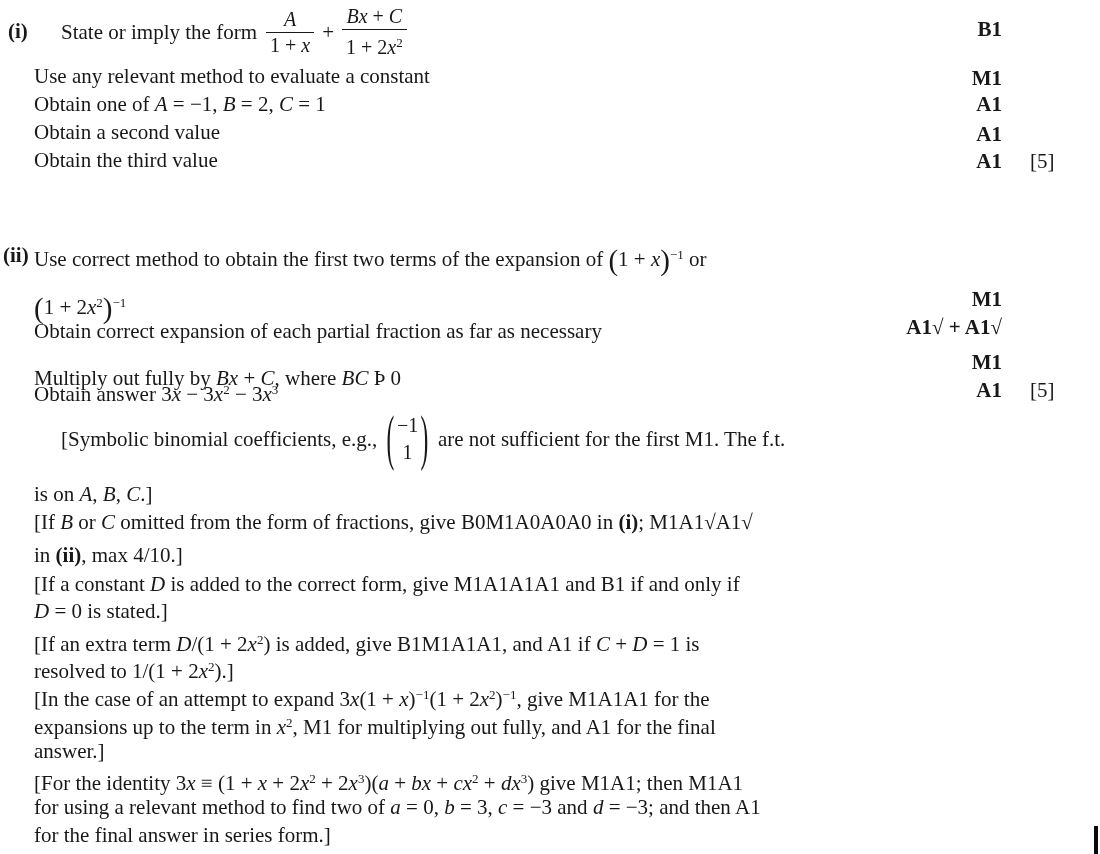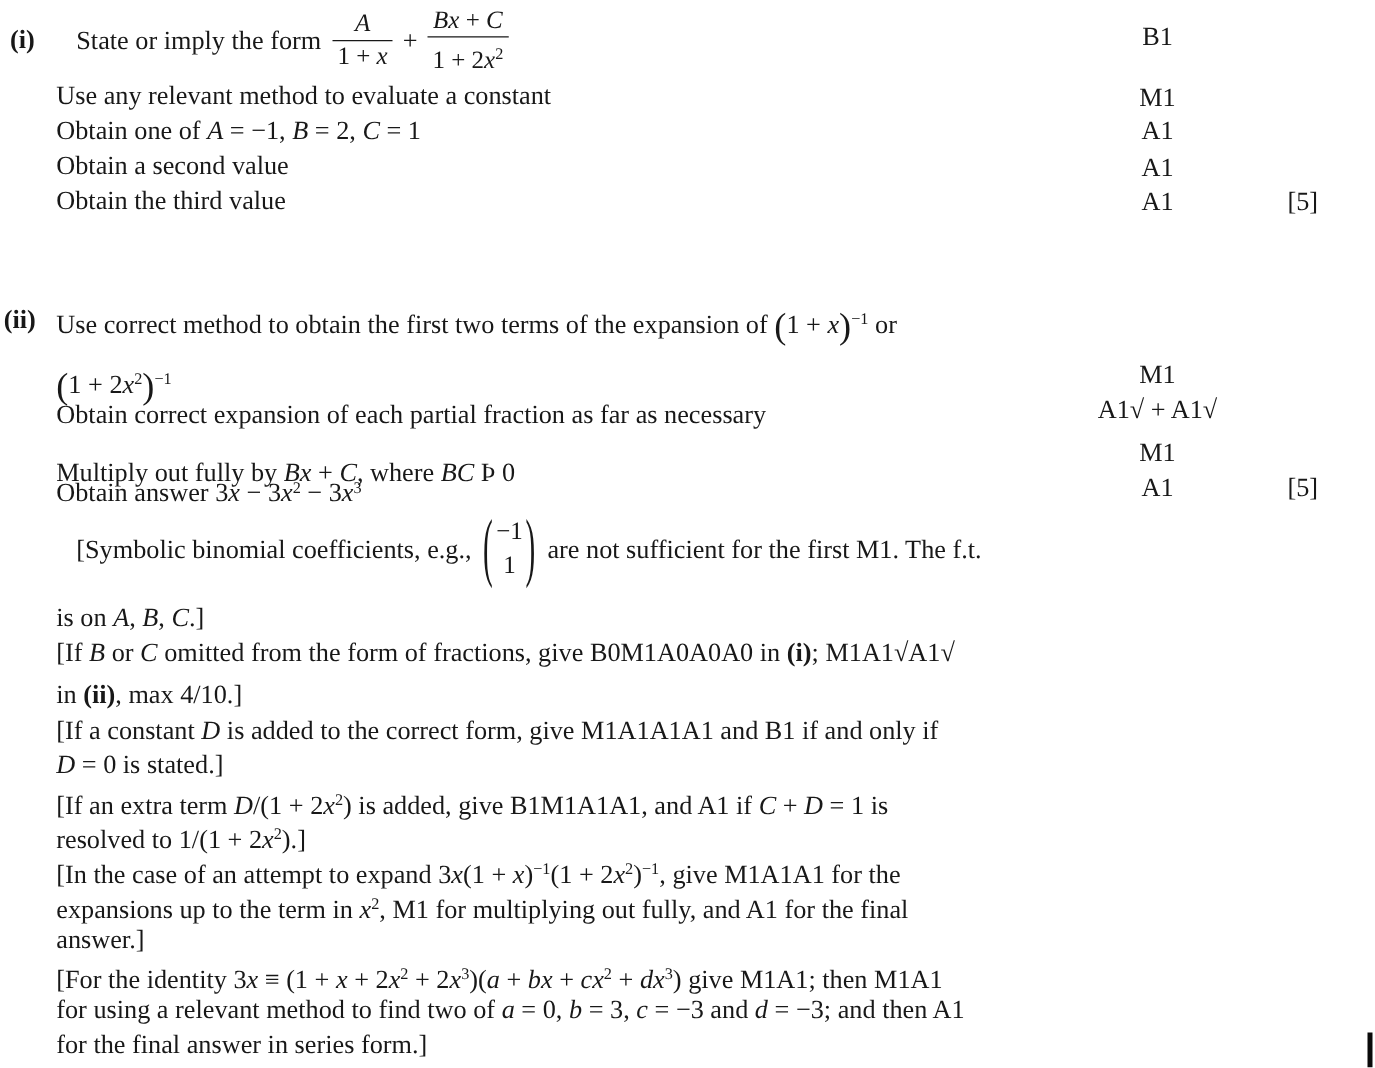--- a/index.html
+++ b/index.html
@@ -4,32 +4,32 @@
 <style>
   html,body{margin:0;padding:0;}
   body{
     width:1100px;height:854px;background:#ffffff;
     font-family:"Liberation Serif","DejaVu Serif",serif;
     color:#181818;position:relative;overflow:hidden;
   }
   .page{position:absolute;inset:0;}
   .line{
     position:absolute;left:0;width:1100px;box-sizing:border-box;
-    padding-left:45px;font-size:21px;line-height:28px;white-space:nowrap;
+    padding-left:34px;font-size:21px;line-height:28px;white-space:nowrap;
   }
   .flexrow{
     position:absolute;left:0;width:1100px;box-sizing:border-box;
     padding-left:61px;font-size:21px;display:flex;align-items:center;white-space:nowrap;
   }
   .plabel{
     position:absolute;font-weight:bold;font-size:21px;line-height:28px;
   }
   .mark{
-    position:absolute;left:850px;width:152px;text-align:center;
-    font-size:21px;line-height:28px;white-space:nowrap;
+    position:absolute;left:850px;width:152px;text-align:right;
+    font-size:21px;line-height:28px;white-space:nowrap;font-weight:bold;
   }
   .total{
     position:absolute;left:1030px;font-size:21px;line-height:28px;
   }
   .it{font-style:italic;}
   .bd{font-weight:bold;}
   .sp{font-size:13px;vertical-align:7px;}
   .bigp{font-size:29px;vertical-align:-4px;line-height:0;}
   .frac{
     display:inline-flex;flex-direction:column;align-items:center;

